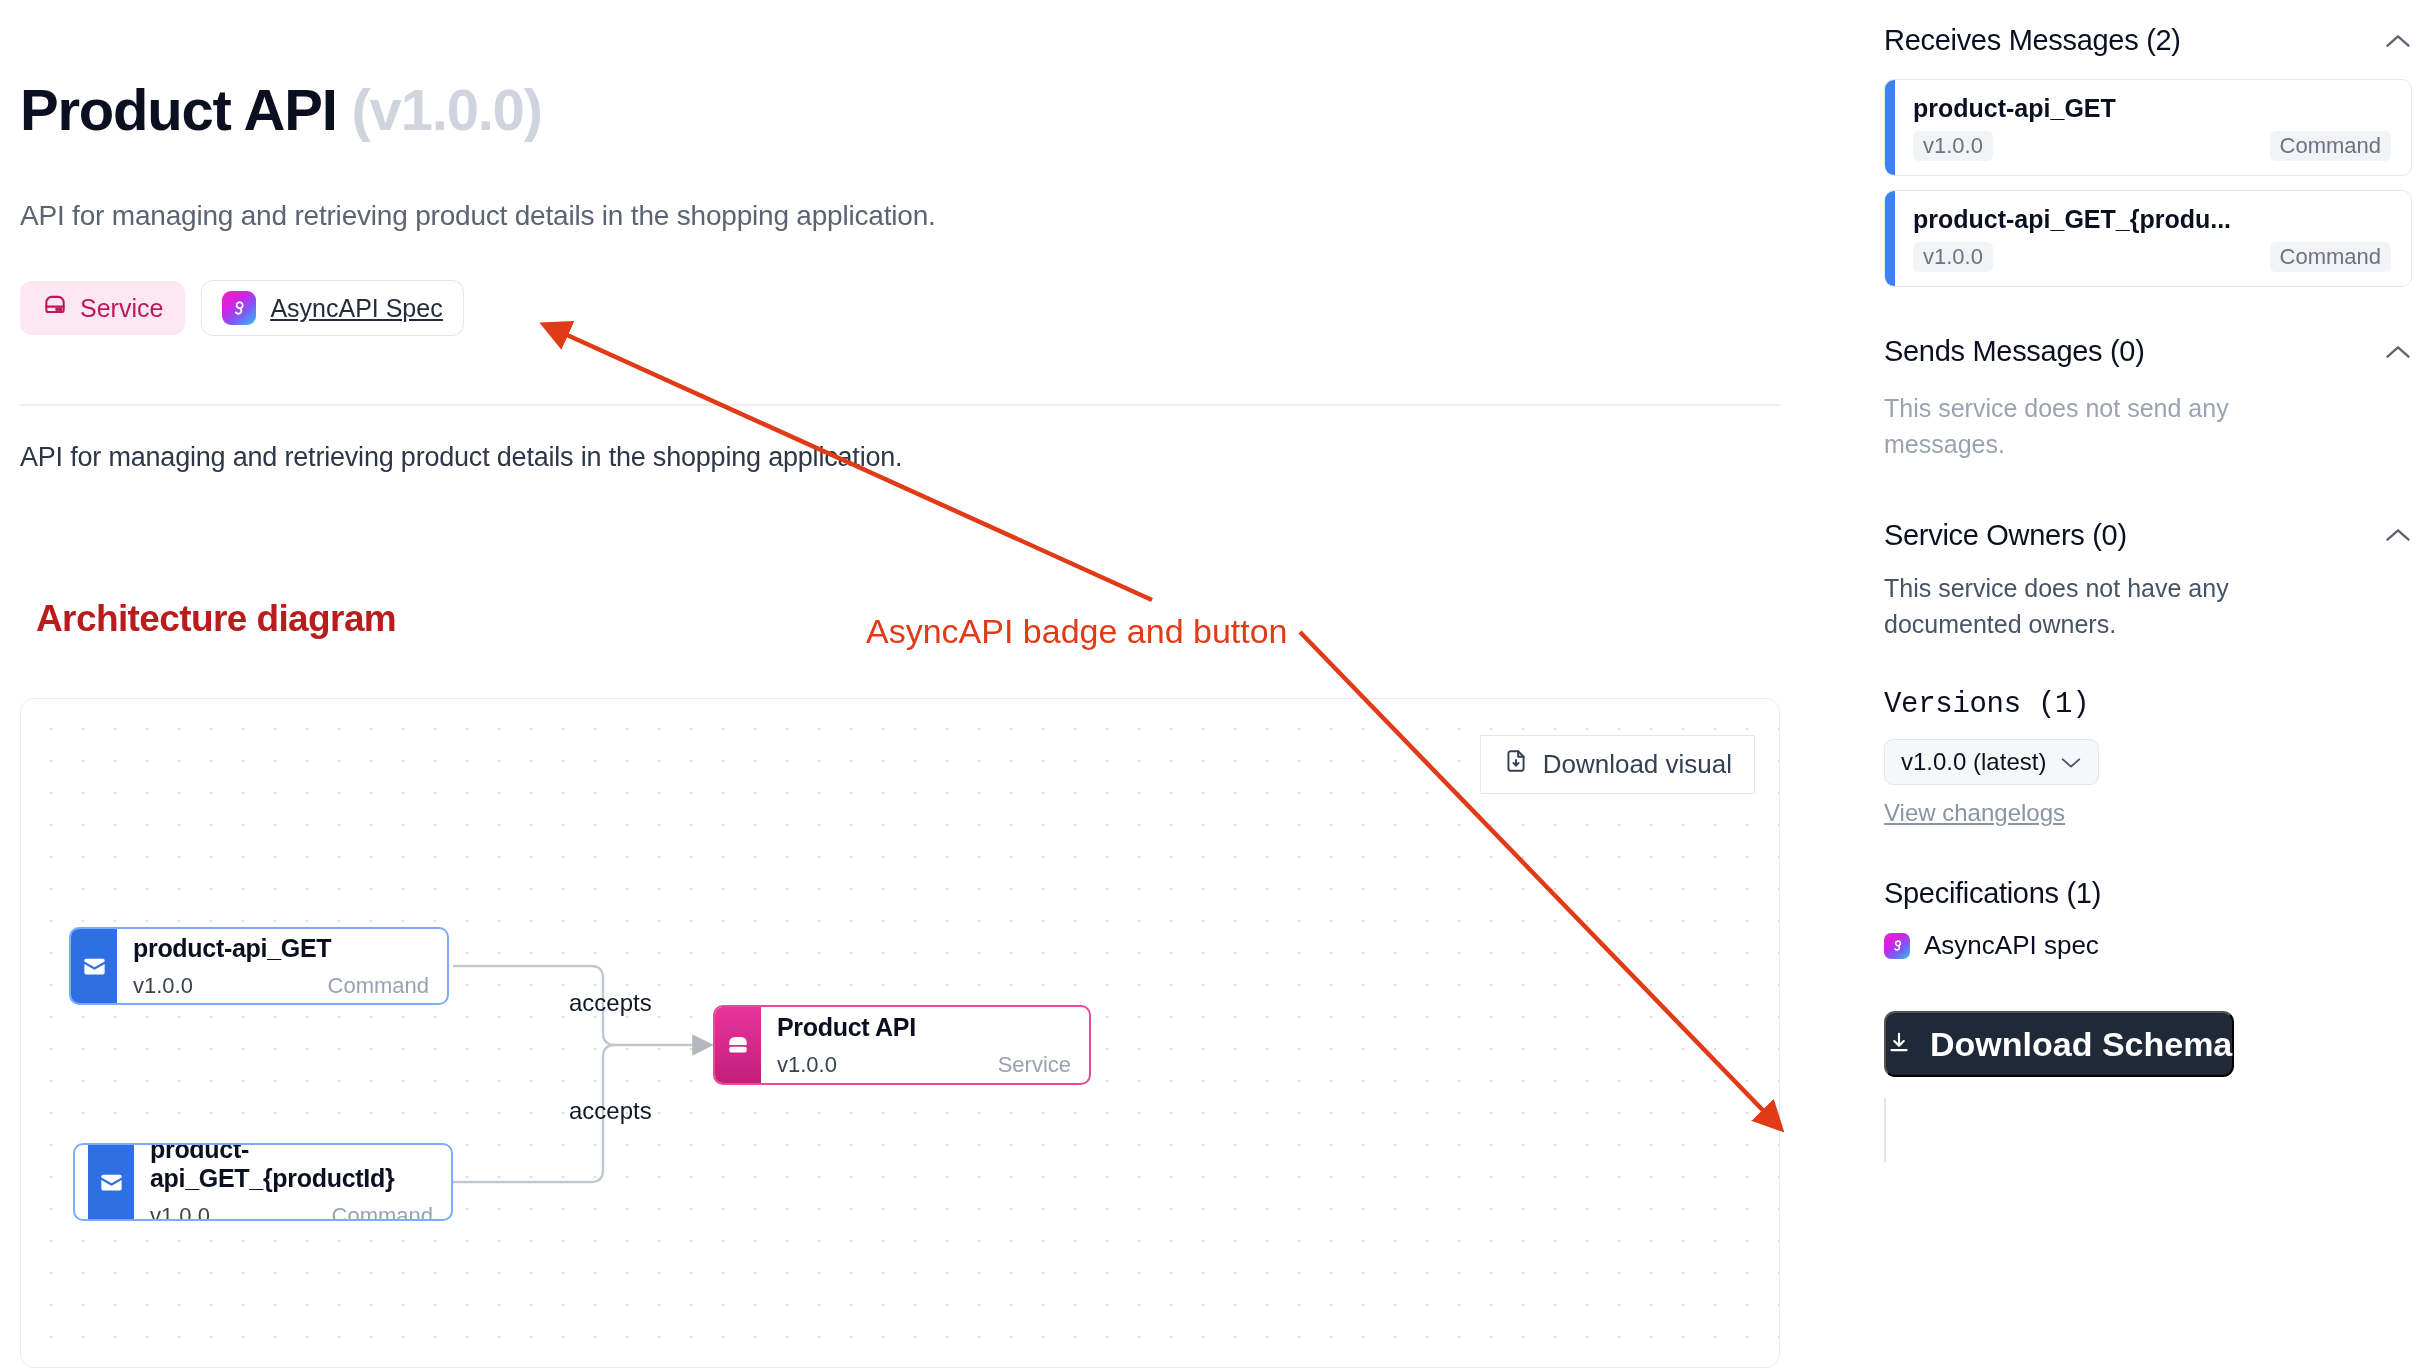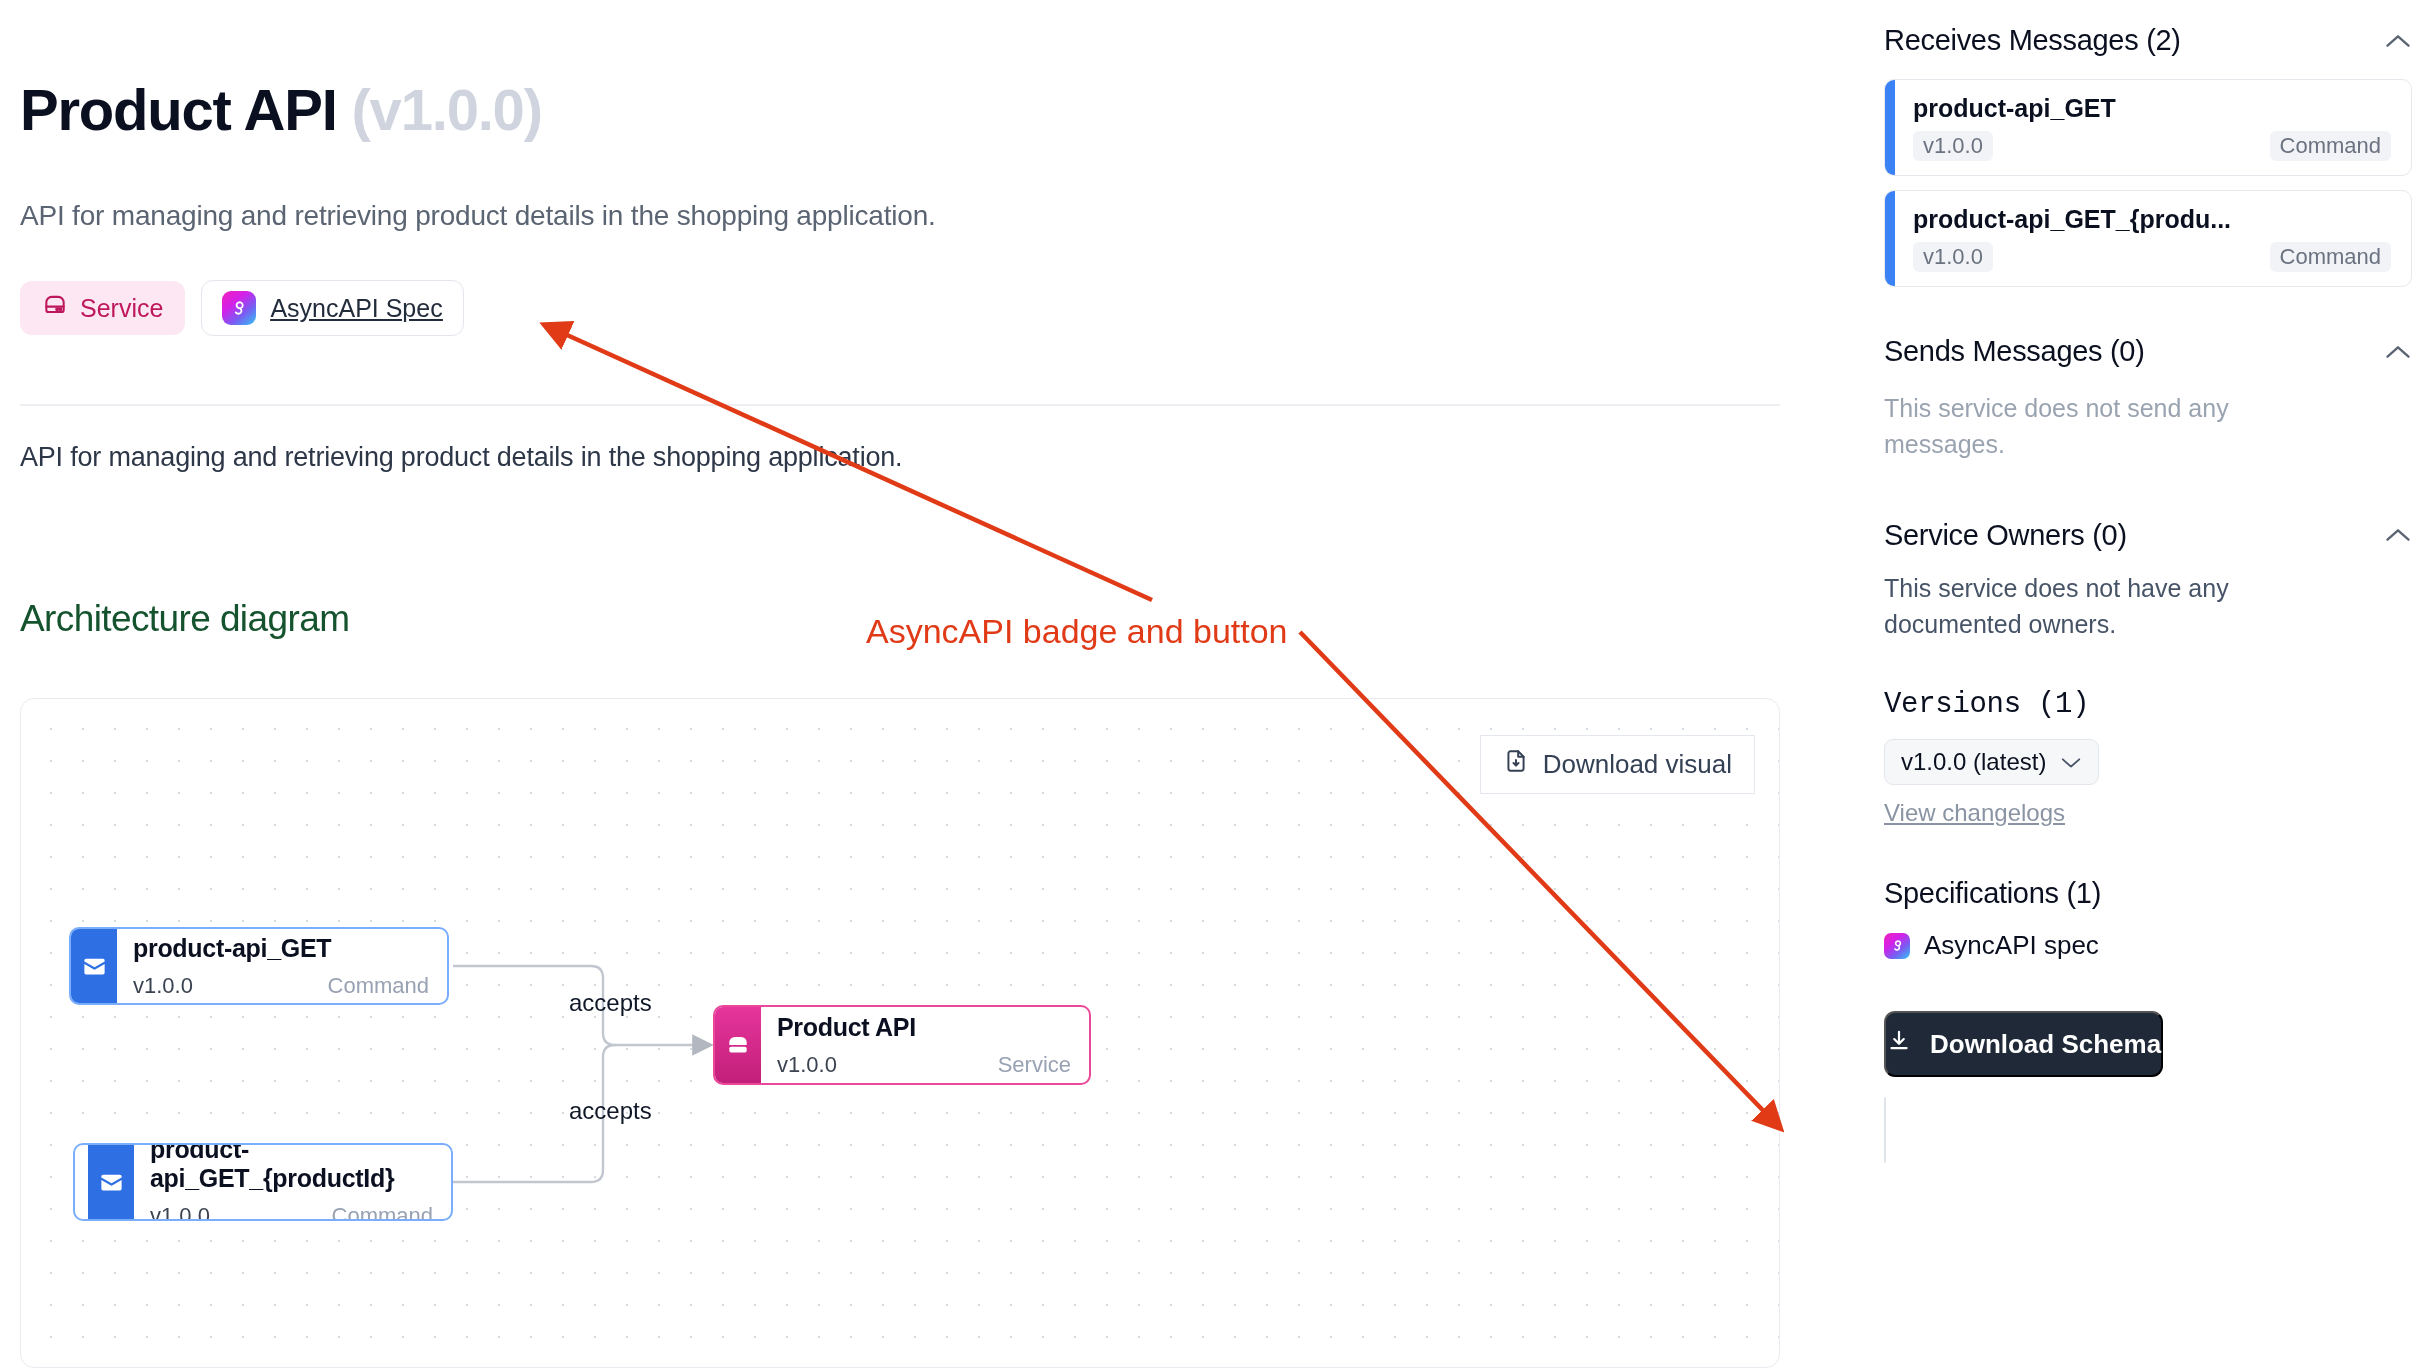--- a/index.html
+++ b/index.html
@@ -60,22 +60,22 @@
     position: absolute; left: 20px; top: 404px;
     width: 1760px; height: 2px; background: #eceef2;
   }
 
   #desc-body {
     position: absolute; left: 20px; top: 442px;
     font-size: 27px; color: #2d3748; letter-spacing: -0.2px;
   }
 
   #arch-heading {
-    position: absolute; left: 20px; top: 598px;
-    font-size: 37px; font-weight: normal; color: #14532d;
+    position: absolute; left: 36px; top: 598px;
+    font-size: 37px; font-weight: bold; color: #b91c1c;
     letter-spacing: -0.6px;
   }
 
   
   #canvas {
     position: absolute; left: 20px; top: 698px;
     width: 1760px; height: 670px;
     border: 1.5px solid #e9ebf0;
     border-radius: 14px;
     background-color: #fff;
@@ -159,21 +159,21 @@
     background: #f6f7f9; border: 1.5px solid #e3e6ec; border-radius: 9px;
     padding: 8px 16px; font-size: 24px; color: #0b1020;
   }
   #view-changelogs { font-size: 24px; color: #8b94a3; margin-top: 14px; }
 
   .spec-row { display: flex; align-items: center; gap: 14px; font-size: 26px; color: #0b1020; }
 
   #btn-download-schema {
     display: flex; align-items: center; justify-content: center; gap: 18px;
     background: #1f2937; color: #fff; border-radius: 11px;
-    height: 66px; font-size: 26px; font-weight: bold;
+    height: 66px; font-size: 34px; font-weight: bold;
   }
   #btn-secondary {
     margin-top: 20px; height: 66px;
     border: 1.5px solid #dfe3ea; border-radius: 11px; background: #fff;
   }
 
   
   #annot-svg { position: absolute; left: 0; top: 0; width: 2428px; height: 1368px; pointer-events: none; }
   #annot-text {
     position: absolute; left: 866px; top: 612px;

